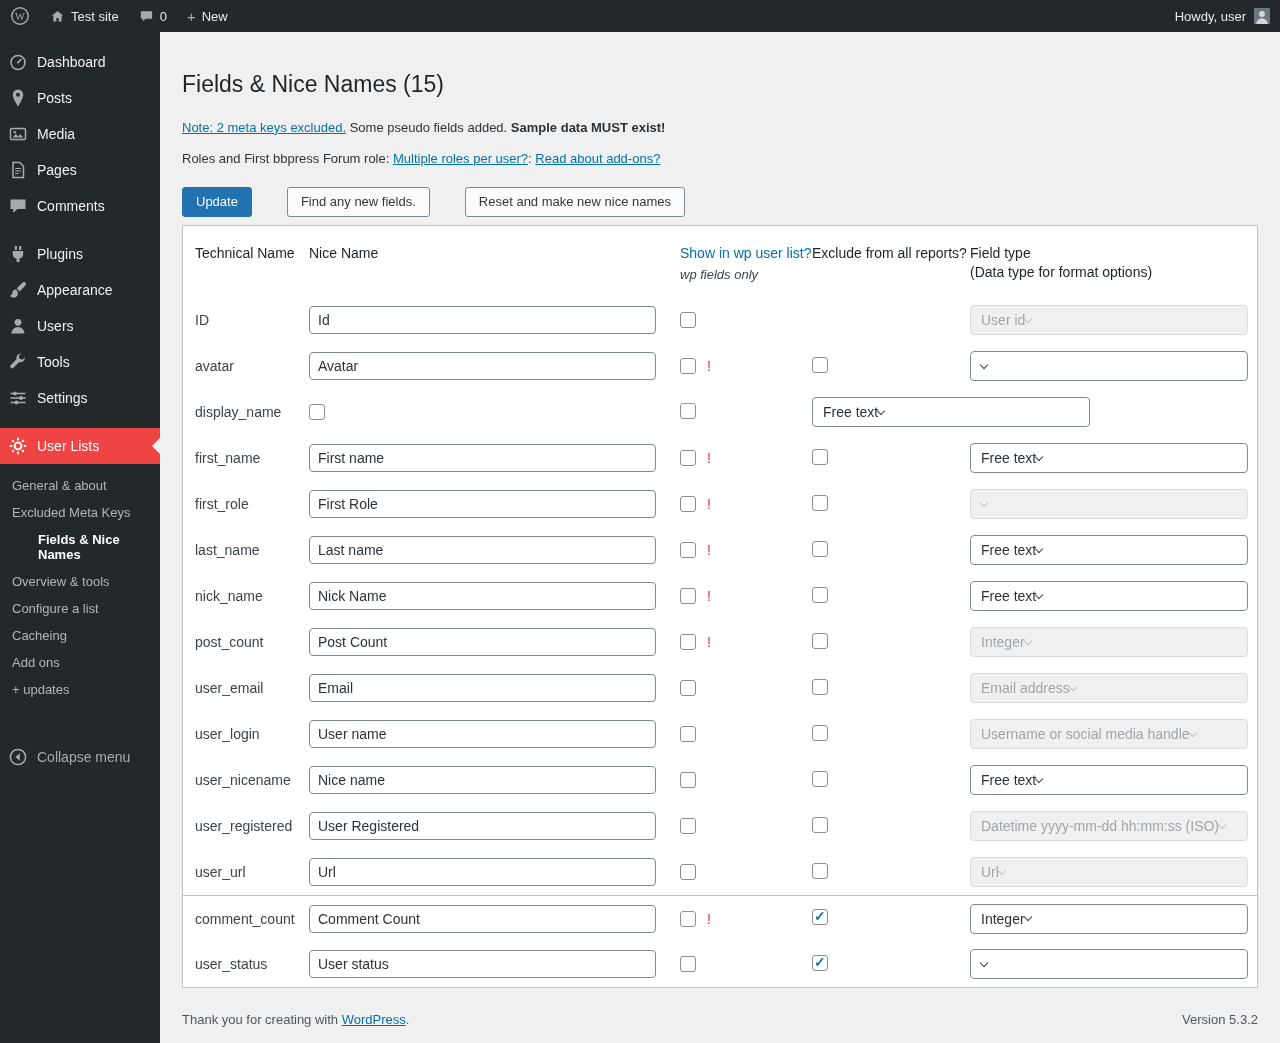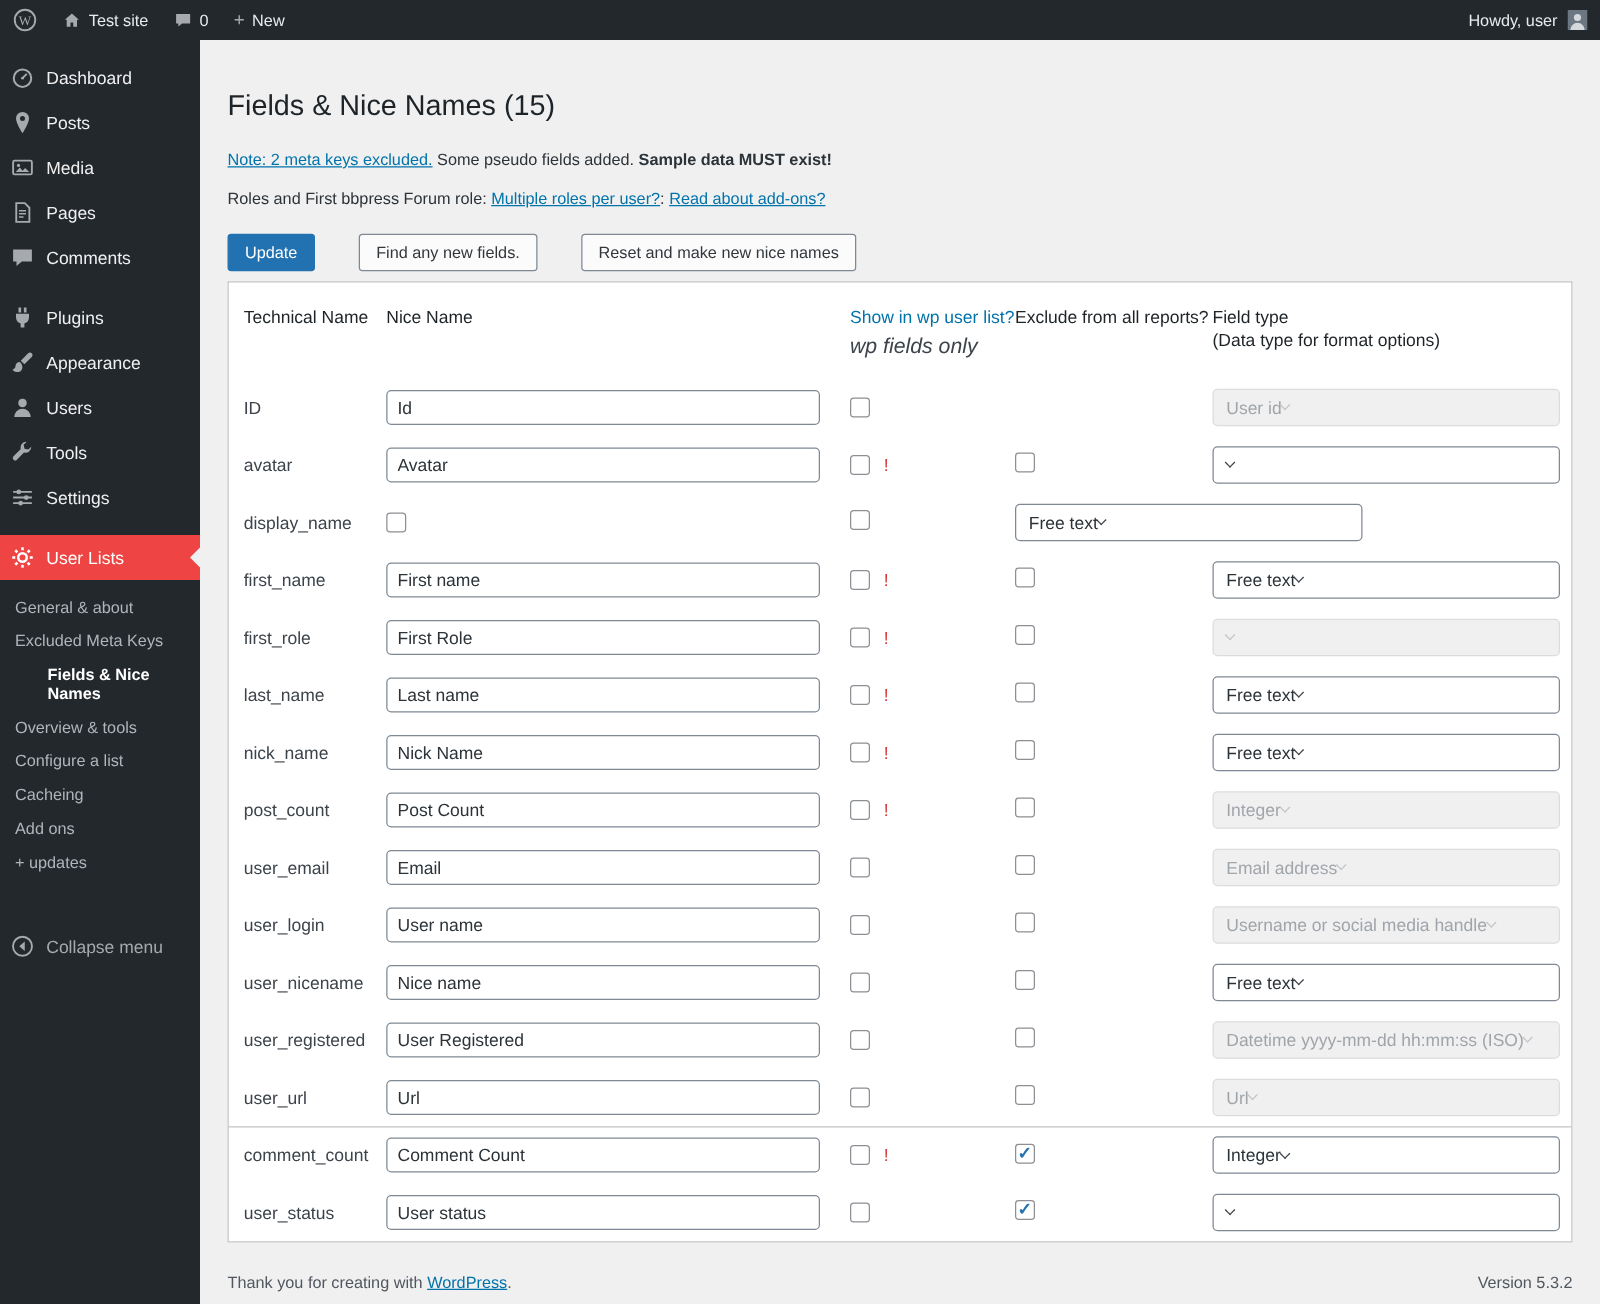--- a/index.html
+++ b/index.html
@@ -42,21 +42,21 @@
   .btn.secondary { background:#fbfbfc; border-color:#7e8993; color:#32373c; }
   
   .ftable { background:#fff; border:1px solid #c3c4c7; }
   .thead, .trow { display:grid; grid-template-columns:126px 371px 132px 158px 1fr; }
   .thead { padding:18px 0 14px; font-size:14px; color:#1d2327; line-height:1.35; align-items:start; }
   .trow { height:46px; align-items:center; }
   .trow.section-break { border-top:1px solid #c3c4c7; }
   .c1 { padding-left:12px; }
   .tech { font-size:14px; color:#3c434a; }
   .col-show a { color:#0073aa; text-decoration:none; cursor:pointer; }
-  .col-show em { display:block; font-style:italic; font-size:17px; color:#3c434a; margin-top:3px; }
+  .col-show em { display:block; font-style:italic; font-size:13px; color:#3c434a; margin-top:3px; }
   .ft-sub { display:block; }
   .nice-input { width:347px; height:28px; border:1px solid #7e8993; border-radius:4px; padding:0 8px; font-size:14px; color:#2c3338; background:#fff; font-family:inherit; }
   .show-cell { display:flex; align-items:center; }
   .wpcb { width:16px; height:16px; border:1px solid #8c8f94; border-radius:3px; background:#fff; position:relative; display:inline-block; cursor:pointer; flex:0 0 16px; }
   .wpcb.checked::after { content:"\2713"; position:absolute; left:1px; top:-2px; font-size:14px; font-weight:bold; color:#2271b1; line-height:1.2; }
   .bang { color:#d63638; margin-left:11px; font-size:14px; }
   .wpselect { width:278px; height:30px; border:1px solid #7e8993; border-radius:4px; background:#fff; display:inline-flex; align-items:center; justify-content:flex-start; padding:0 10px; font-size:14px; color:#2c3338; cursor:pointer; }
   .wpselect .chev { width:6px; height:6px; border-right:1.6px solid #3c434a; border-bottom:1.6px solid #3c434a; transform:rotate(45deg); margin-top:-3px; flex:0 0 auto; }
   .wpselect.disabled { background:#f0f0f1; border-color:#dcdcde; color:#a0a5aa; cursor:default; }
   .wpselect.disabled .chev { border-color:#c3c4c7; }

